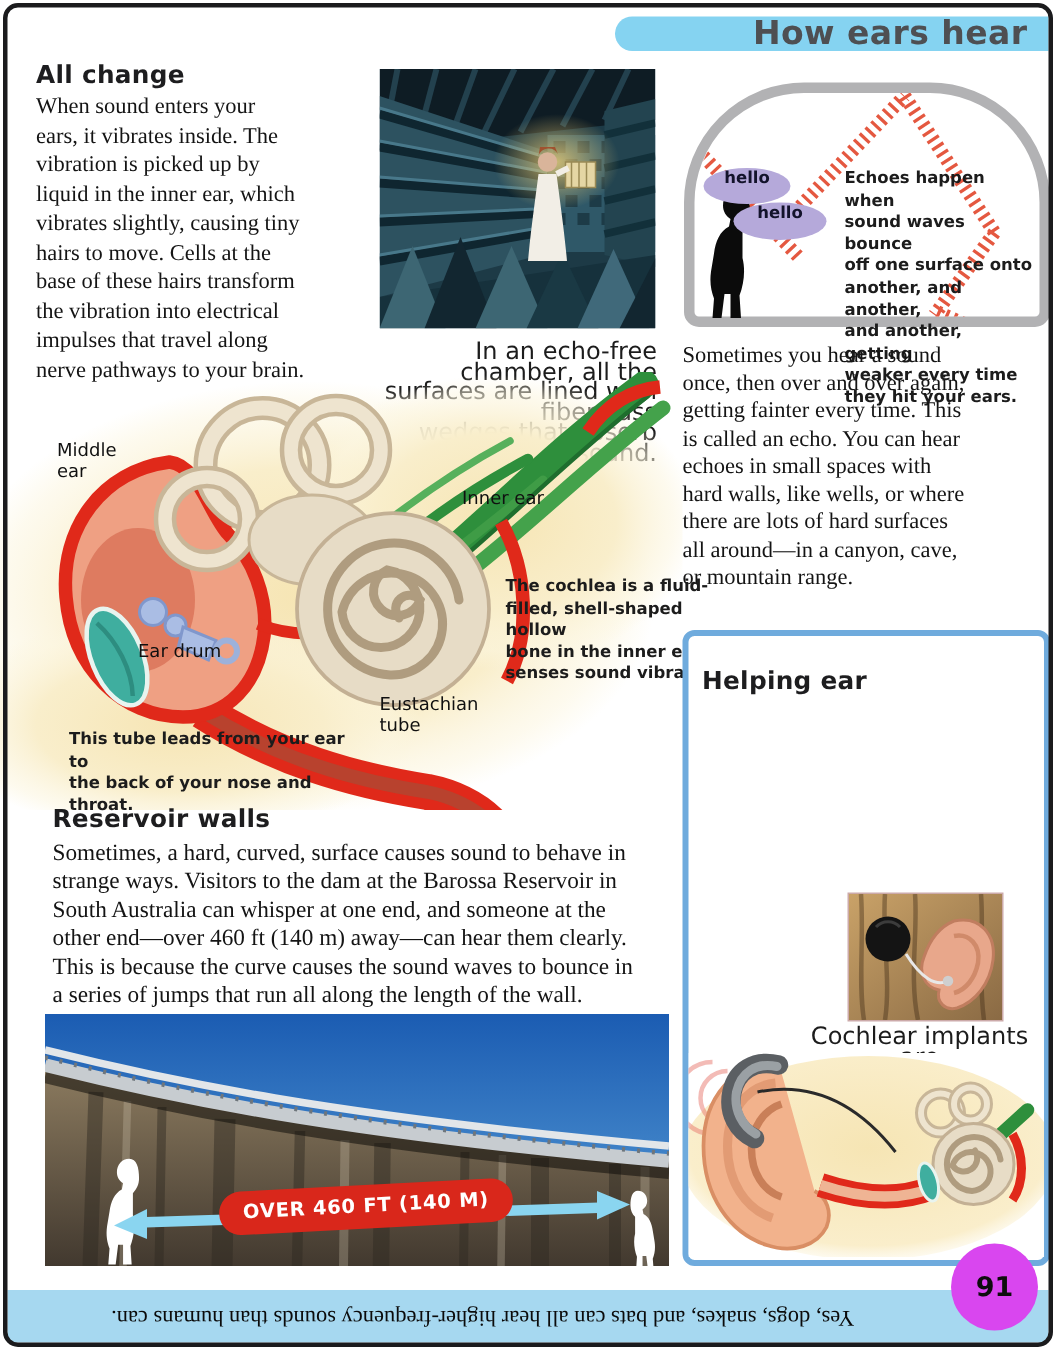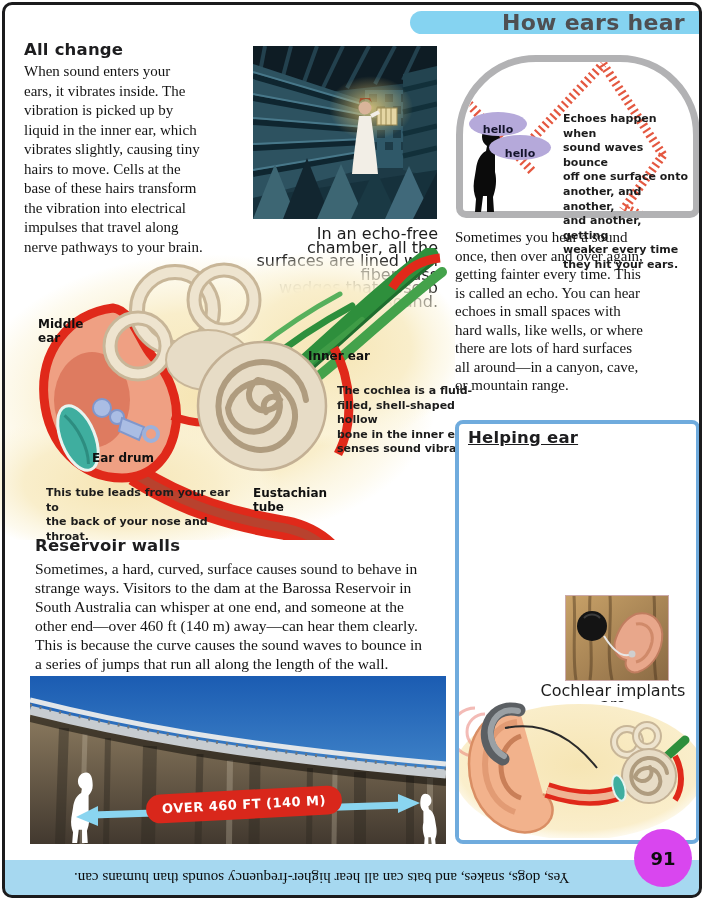--- a/index.html
+++ b/index.html
@@ -11,34 +11,34 @@
   .banner{position:absolute;left:410px;right:5px;top:11px;height:23px;background:#85d3f1;
           border-radius:13px 0 0 13px;z-index:5;}
   .banner-title{position:absolute;right:14px;top:0;line-height:23px;font-size:22px;
           font-weight:bold;color:#4e4f52;letter-spacing:.3px;text-align:center;}
   
   .h{font-size:16.5px;font-weight:bold;color:#1d1d1f;letter-spacing:.2px;}
   .body{font-family:"Liberation Serif",serif;font-size:15px;line-height:19.5px;
         color:#141414;white-space:pre-line;}
   .caption{font-size:16px;font-weight:normal;color:#1c1c1c;line-height:13.5px;
         white-space:pre-line;}
-  .label{font-size:12px;font-weight:bold;color:#101010;line-height:13.5px;white-space:pre-line;margin-top:24px;}
+  .label{font-size:12px;font-weight:normal;color:#101010;line-height:13.5px;white-space:pre-line;}
   
   .all-change{position:absolute;left:24px;top:40px;width:232px;}
   .all-change .body{margin-top:3px;}
   .chamber{position:absolute;left:253px;top:46px;width:184px;height:173px;overflow:hidden;}
   .chamber-cap{position:absolute;left:240px;top:227px;width:198px;text-align:right;}
   
   .echo-box{position:absolute;left:456px;top:55px;width:230px;height:149px;background:#fff;
             border:7px solid #b2b2b4;border-radius:80px 80px 10px 10px;overflow:visible;}
   .echo-beams{position:absolute;left:0;top:0;width:230px;height:149px;overflow:hidden;
             border-radius:74px 74px 6px 6px;}
   .echo-kid{position:absolute;left:2px;bottom:-4px;width:40px;height:92px;}
   .bubble{position:absolute;background:#b5a9da;border-radius:50%;display:flex;
-          align-items:flex-end;justify-content:center;font-size:11px;font-weight:bold;color:#13132b;}
+          align-items:flex-start;justify-content:center;font-size:11px;font-weight:bold;color:#13132b;}
   .bubble1{left:6px;top:50px;width:58px;height:24px;}
   .bubble2{left:26px;top:73px;width:62px;height:25px;}
   .echo-note{position:absolute;left:100px;top:50px;width:126px;font-size:11px;
           font-weight:bold;line-height:14.6px;color:#1c1c1c;white-space:pre-line;}
   .repeating{position:absolute;left:455px;top:224px;width:246px;}
   .repeating .body{margin-top:4px;line-height:18.5px;}
   
   .earwrap{position:absolute;left:0;top:248px;width:455px;height:292px;}
   .earwrap .lbl{position:absolute;}
   .note{position:absolute;font-size:11px;font-weight:bold;line-height:14.6px;color:#1c1c1c;
@@ -47,21 +47,21 @@
   .whisper{position:absolute;left:35px;top:536px;width:436px;}
   .whisper .body{margin-top:4px;font-size:15.5px;line-height:19px;}
   
   .dam{position:absolute;left:30px;top:676px;width:416px;height:168px;overflow:hidden;}
   .pill{position:absolute;left:116px;top:114px;width:196px;height:29px;background:#d9271b;
         border-radius:16px;transform:rotate(-3deg);display:flex;align-items:center;
         justify-content:center;font-size:13px;font-weight:bold;color:#ffffff;letter-spacing:.5px;}
   
   .helping{position:absolute;left:455px;top:420px;width:237px;height:416px;background:#fff;
         border:4px solid #6fabdd;border-radius:8px;}
-  .helping .h{position:absolute;left:9px;top:4px;text-decoration:underline;}
+  .helping .h{position:absolute;left:9px;top:20px;}
   .helping .body{position:absolute;left:9px;top:31px;width:218px;line-height:19.2px;}
   .implant{position:absolute;left:106px;top:171px;width:102px;height:84px;overflow:hidden;
         border:1px solid #caa;}
   .implant-cap{position:absolute;left:76px;top:260px;width:156px;text-align:center;}
   .helping-art{position:absolute;left:0px;top:278px;width:237px;height:136px;}
   
   .band{position:absolute;left:5px;right:5px;bottom:5px;height:35px;background:#a6d8f0;z-index:10;}
   .band-text{position:absolute;left:25px;right:85px;top:0;bottom:0;display:flex;
         align-items:center;justify-content:center;}
   .band-text span{display:inline-block;transform:rotate(180deg);

